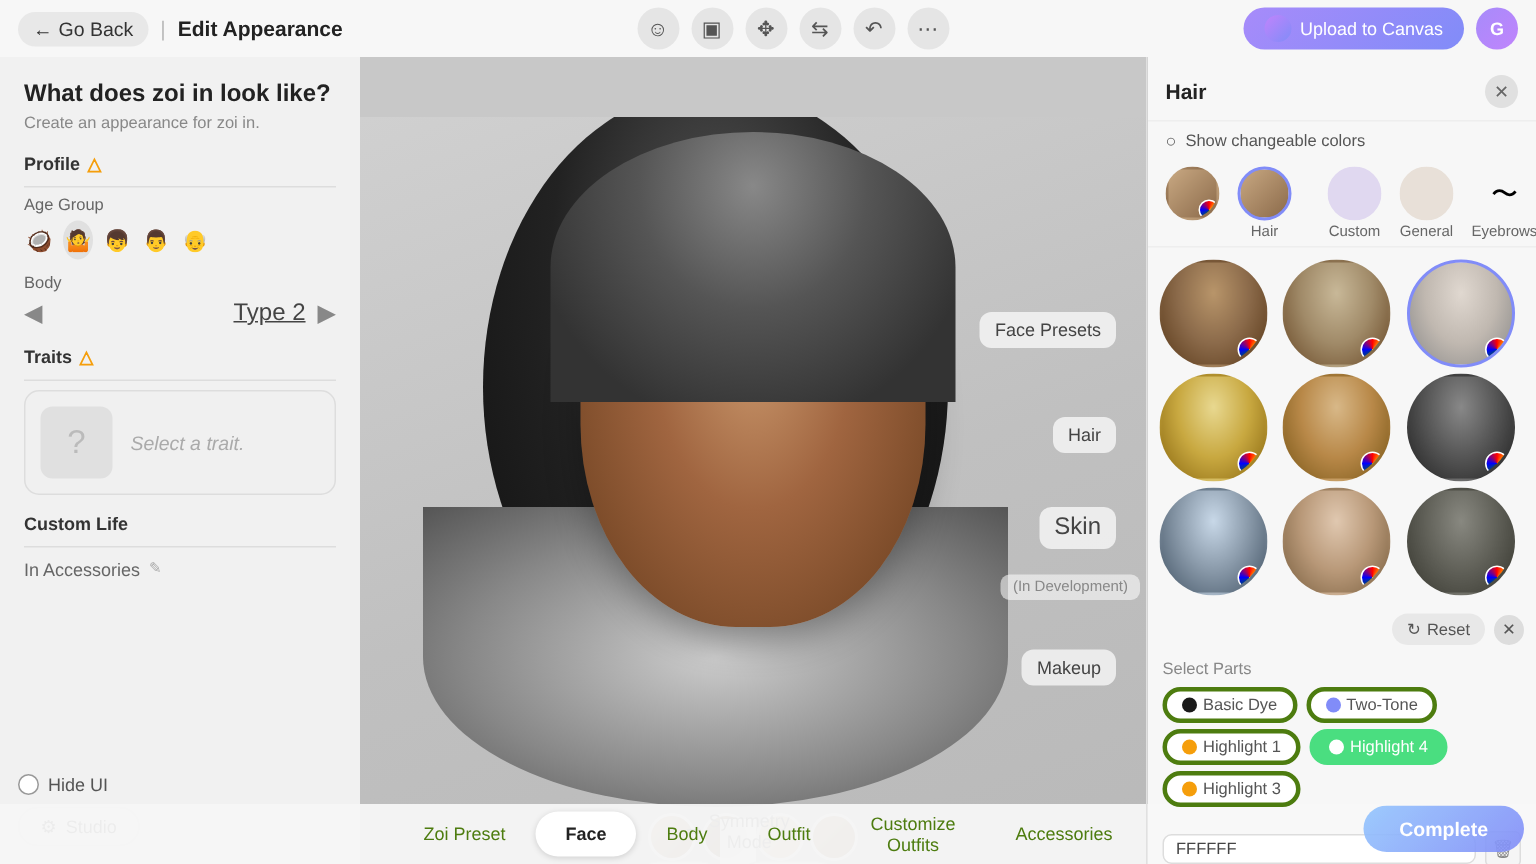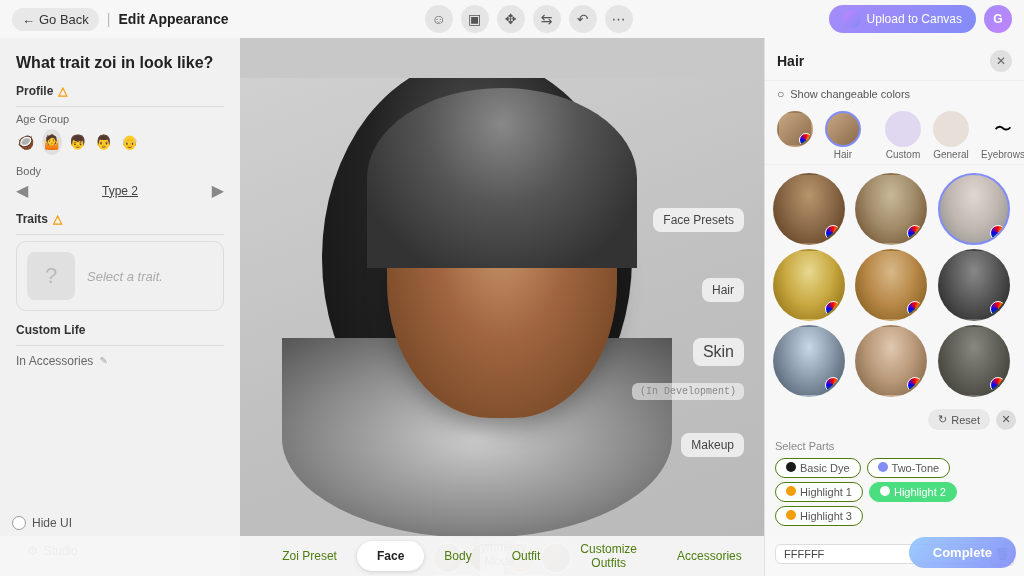--- a/index.html
+++ b/index.html
@@ -92,21 +92,21 @@
       background: #e0e0e0; border-radius: 50%;
       color: #555;
     }
 
     .body-row {
       display: flex; align-items: center; gap: 8px; margin-bottom: 12px;
     }
     .body-arrow {
       background: none; border: none; font-size: 16px; color: #888; cursor: pointer;
     }
-    .body-type { font-size: 12px; color: #444; flex: 1; text-align: center; text-decoration: underline; }
+    .body-type { font-size: 16px; color: #444; flex: 1; text-align: right; text-decoration: underline; }
 
     .trait-box {
       border: 1.5px solid #ddd; border-radius: 10px;
       padding: 10px; display: flex; align-items: center; gap: 12px;
       margin-bottom: 12px; background: #f0f0f0;
     }
     .trait-icon {
       width: 48px; height: 48px; border-radius: 8px;
       background: #e0e0e0; display: flex; align-items: center; justify-content: center;
       font-size: 22px; color: #bbb;
@@ -160,23 +160,23 @@
       background: rgba(255,255,255,0.7); border-radius: 8px;
       padding: 5px 10px; font-size: 12px; color: #444;
       cursor: pointer; z-index: 3;
     }
     .skin-label {
       position: absolute; top: 260px; right: 20px;
       background: rgba(255,255,255,0.7); border-radius: 8px;
       padding: 5px 10px; font-size: 16px; color: #444; z-index: 3;
     }
     .indev-label {
-      position: absolute; top: 305px; right: 20px;
+      position: absolute; top: 305px; right: 4px;
       background: rgba(255,255,255,0.55); border-radius: 6px;
-      padding: 3px 8px; font-size: 10px; color: #888; z-index: 3; font-family: Liberation Mono, monospace;
+      padding: 3px 8px; font-size: 10px; color: #888; z-index: 3;
     }
     .makeup-label {
       position: absolute; top: 355px; right: 20px;
       background: rgba(255,255,255,0.7); border-radius: 8px;
       padding: 5px 10px; font-size: 12px; color: #444;
       cursor: pointer; z-index: 3;
     }
 
     
     .bottom-toolbar {
@@ -312,24 +312,24 @@
       width: 20px; height: 20px; border-radius: 50%;
       background: #ddd; border: none; cursor: pointer;
       font-size: 11px; color: #555;
     }
 
     
     .select-parts-section { padding: 6px 10px; }
     .select-parts-title { font-size: 11px; color: #888; margin-bottom: 6px; }
     .parts-row { display: flex; flex-wrap: wrap; gap: 6px; margin-bottom: 4px; }
     .part-chip {
-      display: flex; align-items: flex-start; gap: 4px;
+      display: flex; align-items: center; gap: 4px;
       padding: 3px 10px; border-radius: 12px;
       font-size: 11px; cursor: pointer;
-      border: 1px solid #4d7c0f; background: white; color: #555;
+      border: 3px solid #4d7c0f; background: white; color: #555;
     }
     .part-chip.active {
       background: #4ade80; border-color: #4ade80; color: white;
     }
     .part-dot {
       width: 10px; height: 10px; border-radius: 50%;
     }
 
     
     .color-picker-section { padding: 6px 10px; }
@@ -439,21 +439,22 @@
   <button class="upload-btn">
     <span class="dot"></span>
     <span>Upload to Canvas</span>
   </button>
   <div class="user-avatar">
     <span>G</span>
   </div>
 </div>
 
 <div class="left-panel">
-  <h2>What trait zoi in look like?</h2>
+  <h2>What does zoi in look like?</h2>
+  <p class="subtitle">Create an appearance for zoi in.</p>
 
   <div class="section-title">
     <span>Profile</span>
     <span class="warn-icon">△</span>
   </div>
   <div class="divider"></div>
 
   <div class="row-label">Age Group</div>
   <div class="age-group-row">
     <span class="age-icon">🥥</span>
@@ -640,21 +641,21 @@
         <span>Two-Tone</span>
       </div>
     </div>
     <div class="parts-row">
       <div class="part-chip">
         <div class="part-dot" style="background:#f59e0b;"></div>
         <span>Highlight 1</span>
       </div>
       <div class="part-chip active">
         <div class="part-dot" style="background:white;"></div>
-        <span>Highlight 2</span>
+        <span>Highlight 4</span>
       </div>
     </div>
     <div class="parts-row">
       <div class="part-chip">
         <div class="part-dot" style="background:#f59e0b;"></div>
         <span>Highlight 3</span>
       </div>
     </div>
   </div>
 

